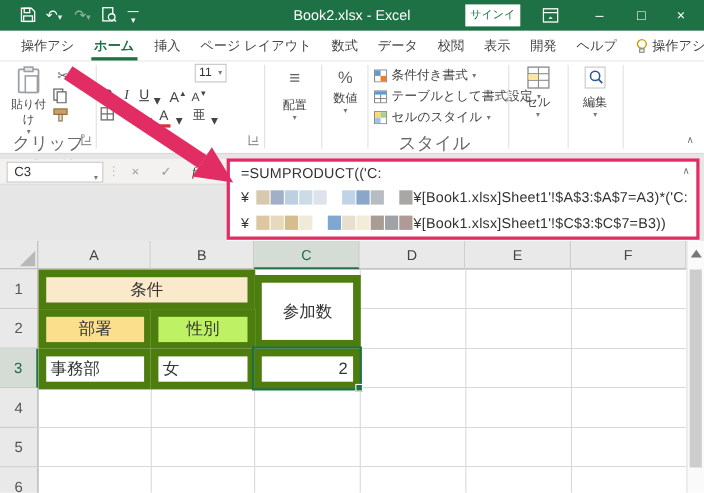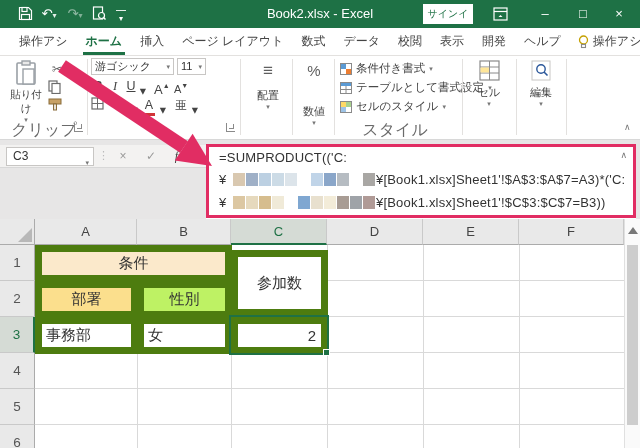--- a/index.html
+++ b/index.html
@@ -156,24 +156,20 @@
   <div class="abs" style="left:48px;top:42px">
     <svg width="14" height="13" viewBox="0 0 14 13">
         <rect x="1" y="1" width="12" height="5" fill="#C8A165" stroke="#8a6d3b" stroke-width="1"></rect>
         <rect x="5.5" y="6" width="3" height="6" fill="#E9E2D8" stroke="#8a6d3b" stroke-width="1"></rect>
       </svg>
   </div>
   <div class="abs grouplabel" style="left:4px;width:80px">クリップボード</div>
   <div class="abs launcher" style="left:74px"></div>
   <div class="abs vsep" style="left:87px"></div>
 
-  <div class="abs fontbox" style="left:91px;width:83px">
-    <span>游ゴシック</span>
-      <span class="dd">▾</span>
-  </div>
   <div class="abs fontbox" style="left:177px;width:29px">
     <span>11</span>
       <span class="dd">▾</span>
   </div>
   <div class="abs fmt" style="left:91px;font-weight:bold">B</div>
   <div class="abs fmt" style="left:108px;font-style:italic;font-family:'Liberation Serif',serif">I</div>
   <div class="abs fmt" style="left:124px;text-decoration:underline">U</div>
   <div class="abs fmt dd" style="left:136px;top:27px">▾</div>
   <div class="abs fmt" style="left:154px;font-size:13px"><span>A</span><span style="font-size:7px;vertical-align:6px">▲</span></div>
   <div class="abs fmt" style="left:174px;font-size:11px"><span>A</span><span style="font-size:7px;vertical-align:5px">▼</span></div>
@@ -202,21 +198,21 @@
 
   <div class="abs bigbtn" style="left:246px;top:4px;width:44px">
     <div style="font-size:17px;color:#5f5f5f;line-height:22px">≡</div>
     <div style="margin-top:6px">配置</div>
     <div class="dd">▾</div>
   </div>
   <div class="abs vsep" style="left:292px"></div>
 
   <div class="abs bigbtn" style="left:296px;top:4px;width:36px">
     <div style="font-size:15px;color:#5f5f5f;line-height:22px">%</div>
-    <div style="margin-top:22px">数値</div>
+    <div style="margin-top:0">数値</div>
     <div class="dd">▾</div>
   </div>
   <div class="abs vsep" style="left:334px"></div>
 
   <div class="abs styleitem" style="left:340px;top:4px">
     <span>
       <svg width="12" height="12" viewBox="0 0 12 12">
           <rect x="0.5" y="0.5" width="11" height="11" fill="#fff" stroke="#8a8a8a"></rect>
           <rect x="1" y="1" width="5" height="5" fill="#5B9BD5"></rect>
           <rect x="6" y="6" width="5" height="5" fill="#ED7D31"></rect>

